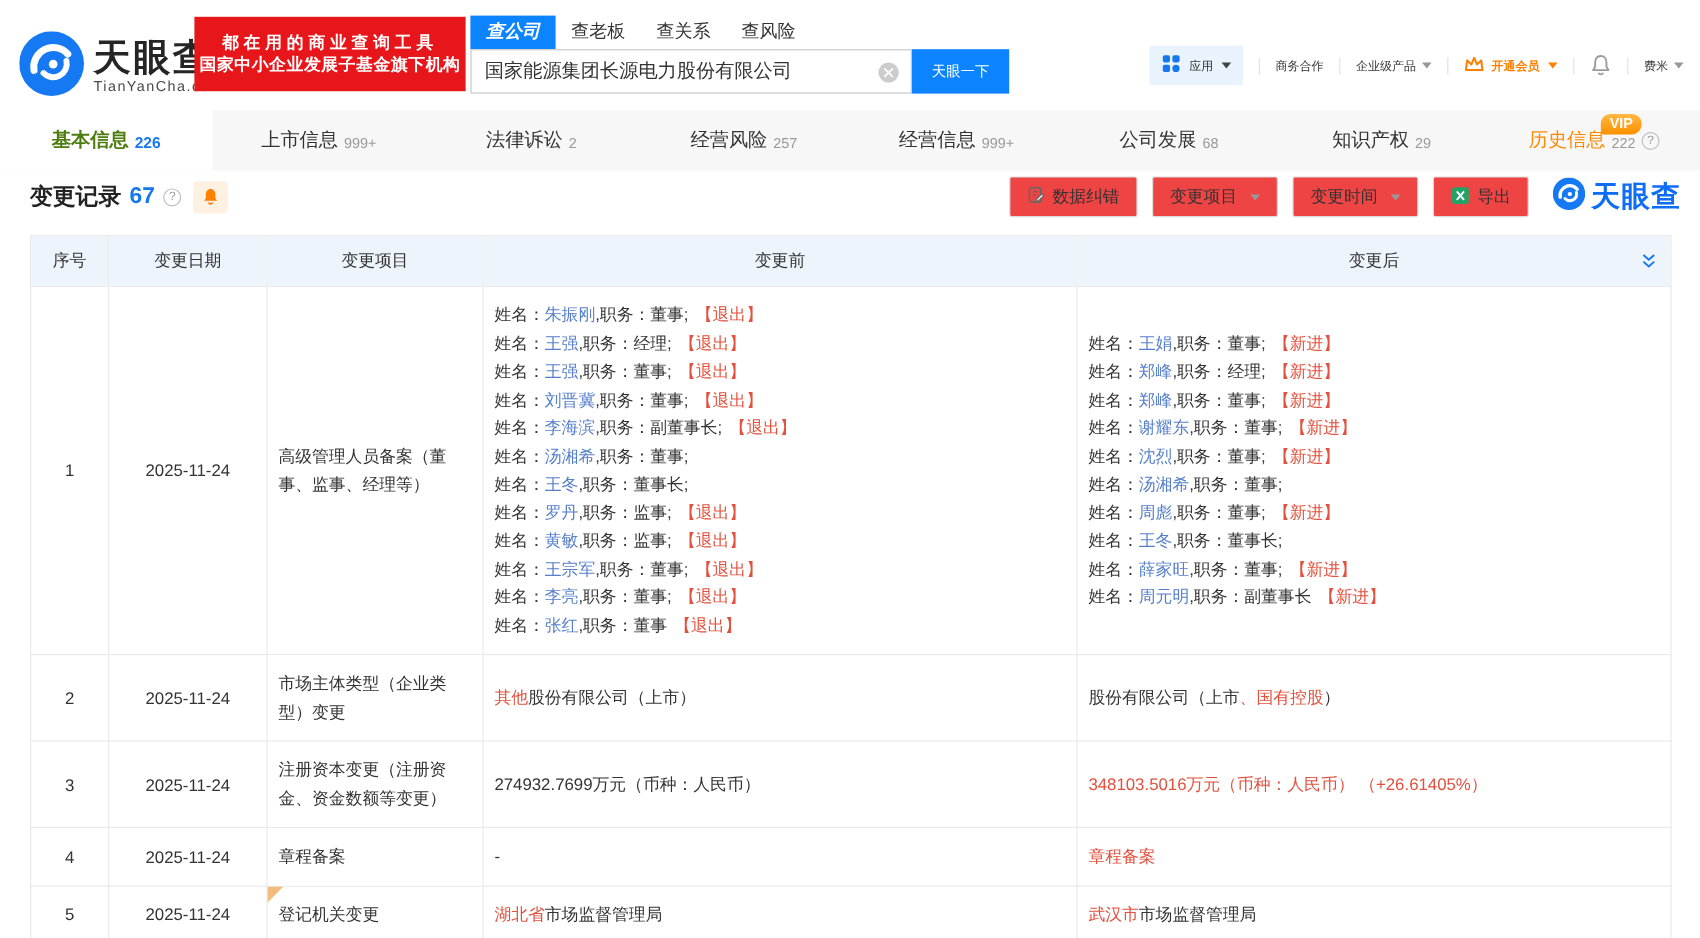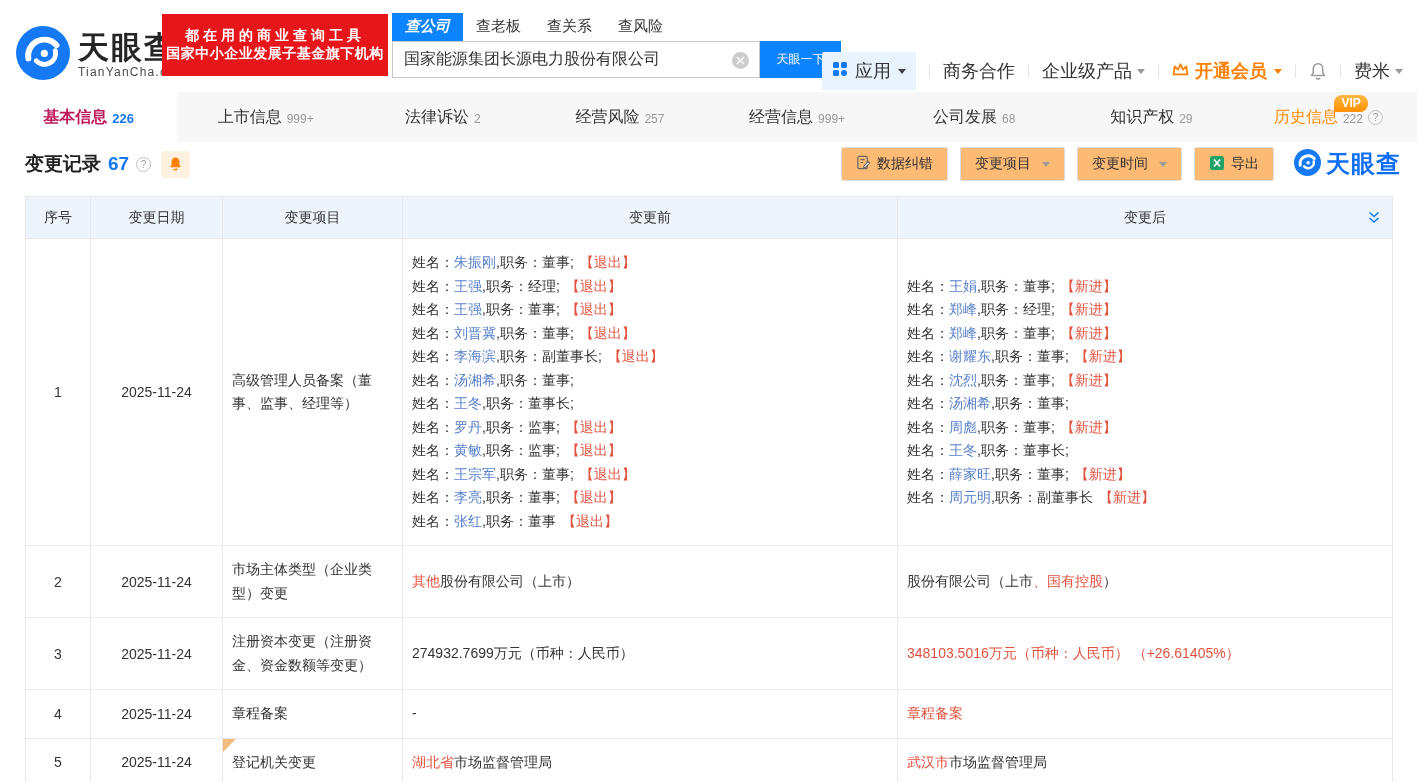--- a/index.html
+++ b/index.html
@@ -21,53 +21,53 @@
   .searchw { position:absolute; left:392px; top:13px; }
   .stabs { display:flex; align-items:flex-end; }
   .stab { font-size:15px; color:#333; padding:4px 13px 5px; cursor:pointer; }
   .stab.active { background:#0d84ff; color:#fff; font-weight:bold;font-style:italic; }
   .srow { display:flex; }
   .sinput { width:368px; height:37px; border:1px solid #c9c9c9; display:flex; align-items:center;
     padding:0 34px 0 11px; font-size:16px; color:#333; position:relative; background:#fff; }
   .clearbtn { position:absolute; right:10px; top:10px; width:17px; height:17px; border-radius:50%;
     background:#ccc; display:flex; align-items:center; justify-content:center; cursor:pointer; }
   .sbtn { width:81px; height:37px; background:#0d84ff; color:#fff; font-size:12px; border:none; cursor:pointer; }
-  .topnav { position:absolute; right:14px; top:52px; display:flex; align-items:center; font-size:18px; color:#333;justify-content:flex-end; }
+  .topnav { position:absolute; right:14px; top:38px; display:flex; align-items:center; font-size:10px; color:#333;justify-content:flex-end; }
   .apps { background:#e9f3fd; border-radius:2px; padding:7px 10px; display:flex; align-items:center; cursor:pointer; }
   .apps .lbl { margin:0 2px 0 7px; }
   .sep { width:1px; height:14px; background:#e3e3e3; margin:0 13px; }
   .navitem { display:flex; align-items:center; cursor:pointer; }
   .vip-entry { color:#ff8000; font-weight:bold; }
   .vip-entry .lbl { margin:0 2px 0 6px; }
   .caret { width:0; height:0; border-left:4px solid transparent; border-right:4px solid transparent;
     border-top:5px solid #999; margin-left:5px; display:inline-block; }
   .caret.dark { border-top-color:#444; }
   .caret.orange { border-top-color:#ff8000; }
   
   .tabsbar { height:50px; background:#f7f7f7; display:flex; }
   .tab { flex:1; display:flex; align-items:center; justify-content:center; gap:5px;
     font-size:16px; color:#333; cursor:pointer; position:relative; }
   .tab.active { background:#fff; }
-  .tab.active .tl { color:#be185d; font-weight:bold; }
+  .tab.active .tl { color:#4d7c0f; font-weight:bold; }
   .tcount { font-size:12px; color:#999; margin-top:3px; }
   .tab.active .tcount { color:#1478f0; font-weight:bold; font-size:13px; }
   .tab.vipd .tl { color:#ff8a00; }
   .qmark { width:15px; height:15px; border:1px solid #bfbfbf; border-radius:50%; color:#9b9b9b;
     font-size:10px; display:inline-flex; align-items:center; justify-content:center; flex:none; }
   .vipbadge { position:absolute; top:3px; left:calc(50% + 6px); background:linear-gradient(180deg,#ffb843,#ff9000);
     color:#fff; font-size:12px; font-weight:bold; padding:1px 7px 2px; border-radius:8px 8px 8px 2px; }
   
   .sec { height:44px; display:flex; align-items:center; justify-content:space-between; padding:0 16px 0 25px; }
   .sec-l { display:flex; align-items:center; gap:7px; }
   .sec-l h1 { font-size:19px; color:#222; }
   .sec-count { color:#1478f0; font-size:19px; font-weight:bold; }
   .bellbtn { width:29px; height:27px; background:#fdf1e1; border-radius:4px; display:flex;
     align-items:center; justify-content:center; margin-left:3px; cursor:pointer; }
   .tools { display:flex; align-items:center; gap:12px; }
-  .tbtn { height:34px; border:1px solid #dcdcdc; border-radius:2px; background:#fdba74; display:flex;
+  .tbtn { height:34px; border:1px solid #dcdcdc; border-radius:2px; background:#ef4444; display:flex;
     align-items:center; padding:0 14px; font-size:14px; color:#333; gap:6px; cursor:pointer; }
   .brandmark { display:flex; align-items:center; gap:5px; margin-left:8px; }
   .brandmark .bt { font-size:24px; font-weight:bold; color:#0d6ef5; letter-spacing:1px; }
   
   .tablewrap { margin:10px 25px 0; }
   table { width:1367px; border-collapse:collapse; table-layout:fixed; }
   th { background:#edf4fb; height:42px; font-weight:normal; font-size:14px; color:#333;
     border:1px solid #e9e9e9; position:relative; }
   td { border:1px solid #e9e9e9; font-size:14px; color:#333; padding:12px 9px; vertical-align:middle;
     background:#fff; word-break:break-all; }

